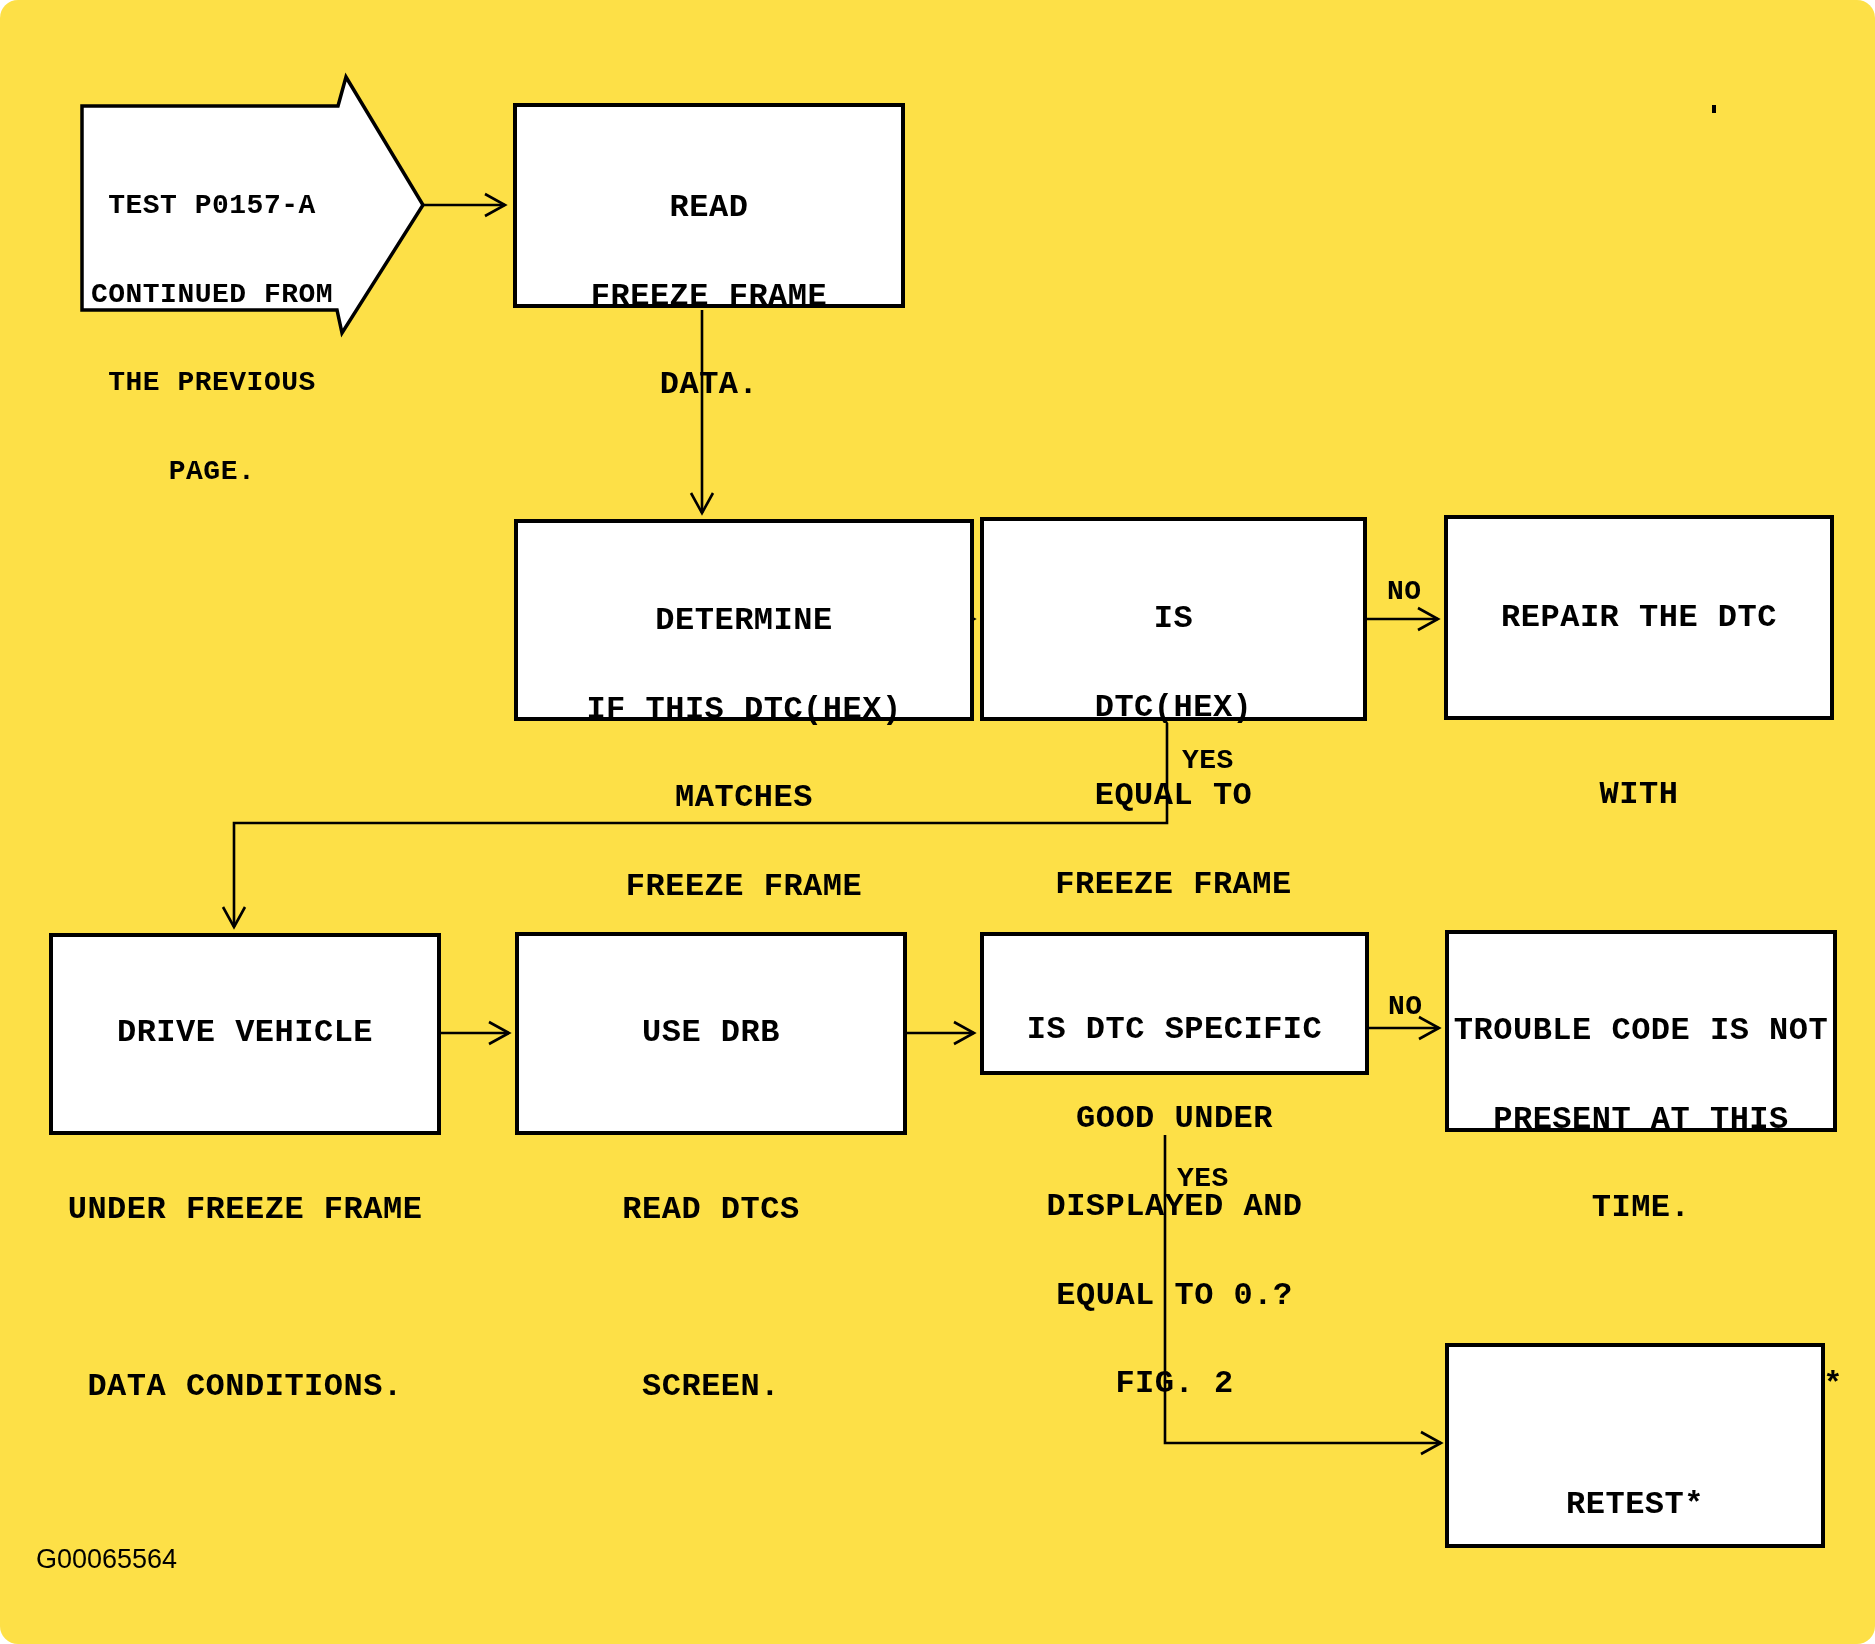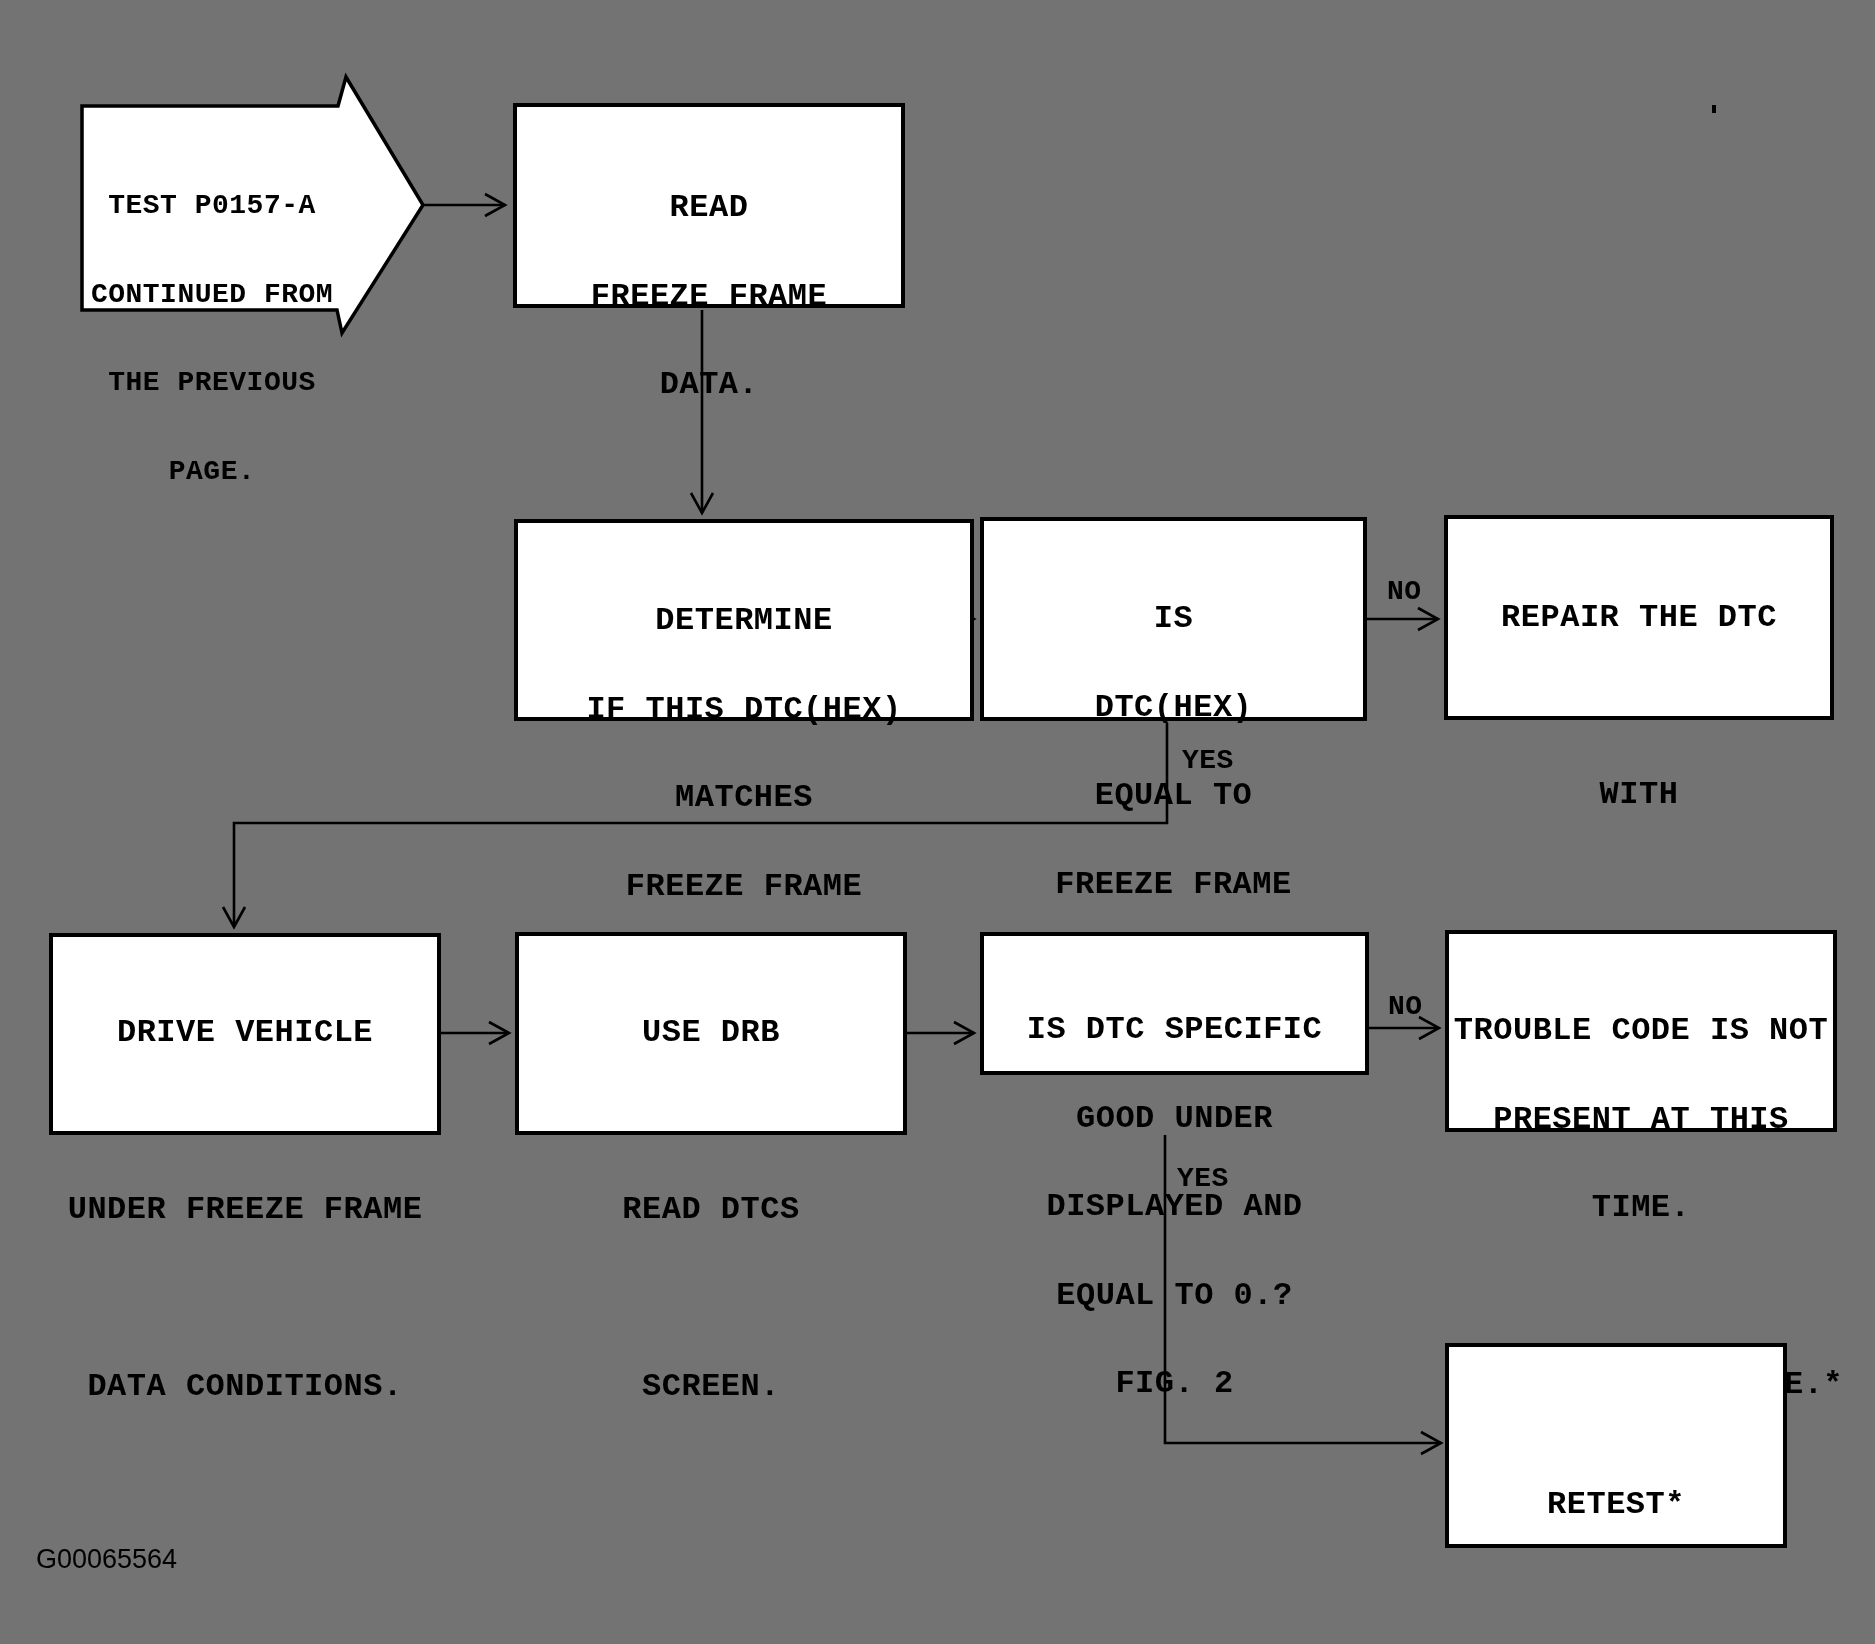--- a/index.html
+++ b/index.html
@@ -1,23 +1,24 @@
 <!DOCTYPE html>
 <html><head>
 <meta charset="utf-8">
 <style>
   html,body{margin:0;padding:0;background:#ffffff;}
   .page{
     position:relative;
     width:1875px;height:1644px;
-    background:#737373;
+    background:#fde047;
     font-family:"Liberation Mono",monospace;
     font-weight:700;
     color:#000;
     overflow:hidden;
+    border-radius:18px;
   }
   .lines-svg{position:absolute;left:0;top:0;}
   .box{
     position:absolute;
     border:4px solid #000;
     box-sizing:border-box;
     background:#fff;
     text-align:center;
     font-size:32px;
     line-height:29.5px;
@@ -148,21 +149,21 @@
   </div>
 
   <div class="box" style="left:1445px;top:930px;width:392px;height:202px;padding-top:23px;">
     <div class="tl">TROUBLE CODE IS NOT</div>
     <div class="tl">PRESENT AT THIS</div>
     <div class="tl">TIME.</div>
     <div class="tl"></div>
     <div class="tl">ERASE TROUBLE CODE.*</div>
   </div>
 
-  <div class="box" style="left:1445px;top:1343px;width:342px;height:205px;padding-top:84px;">
+  <div class="box" style="left:1445px;top:1343px;width:380px;height:205px;padding-top:84px;">
     <div class="tl">RETEST*</div>
   </div>
 
   <div class="lbl" style="left:1387px;top:577px;">NO</div>
   <div class="lbl" style="left:1182px;top:746px;">YES</div>
   <div class="lbl" style="left:1388px;top:992px;">NO</div>
   <div class="lbl" style="left:1177px;top:1164px;">YES</div>
 
   <div class="gid">G00065564</div>
 

